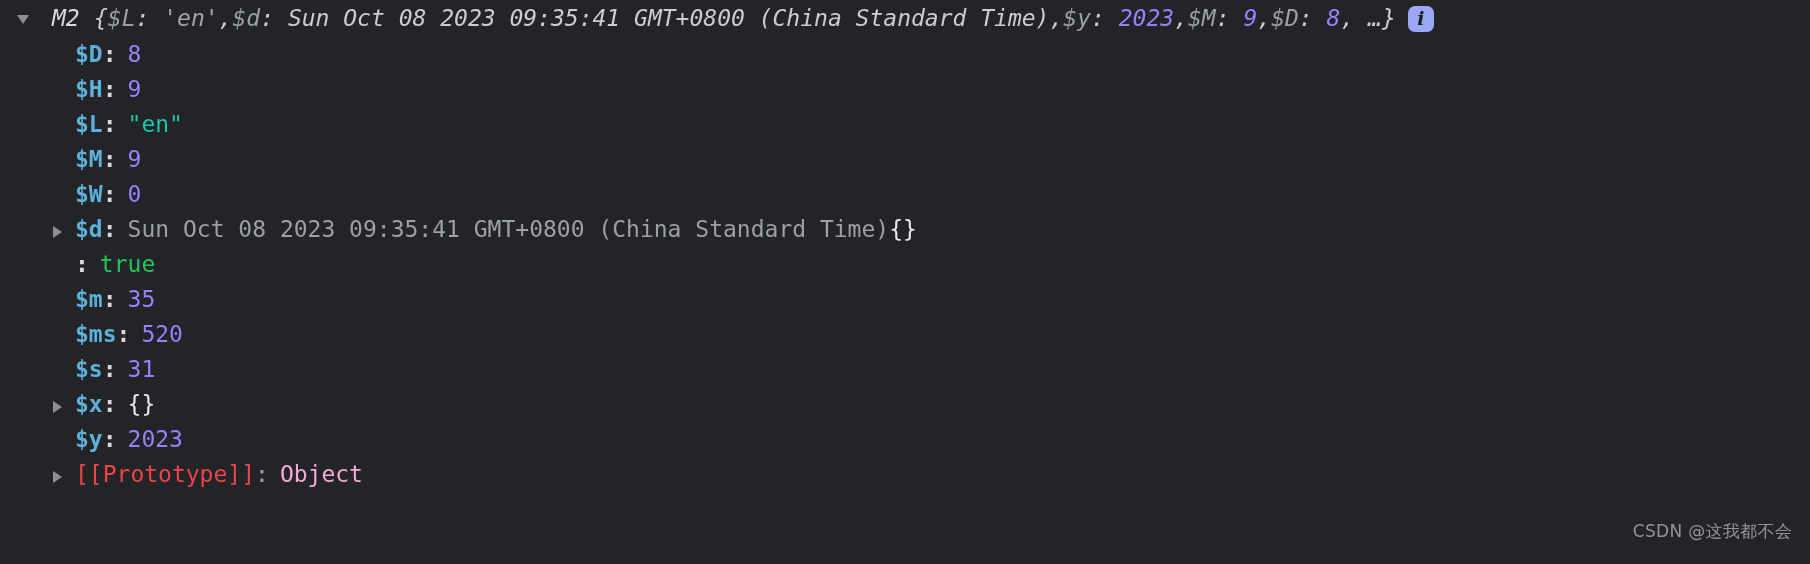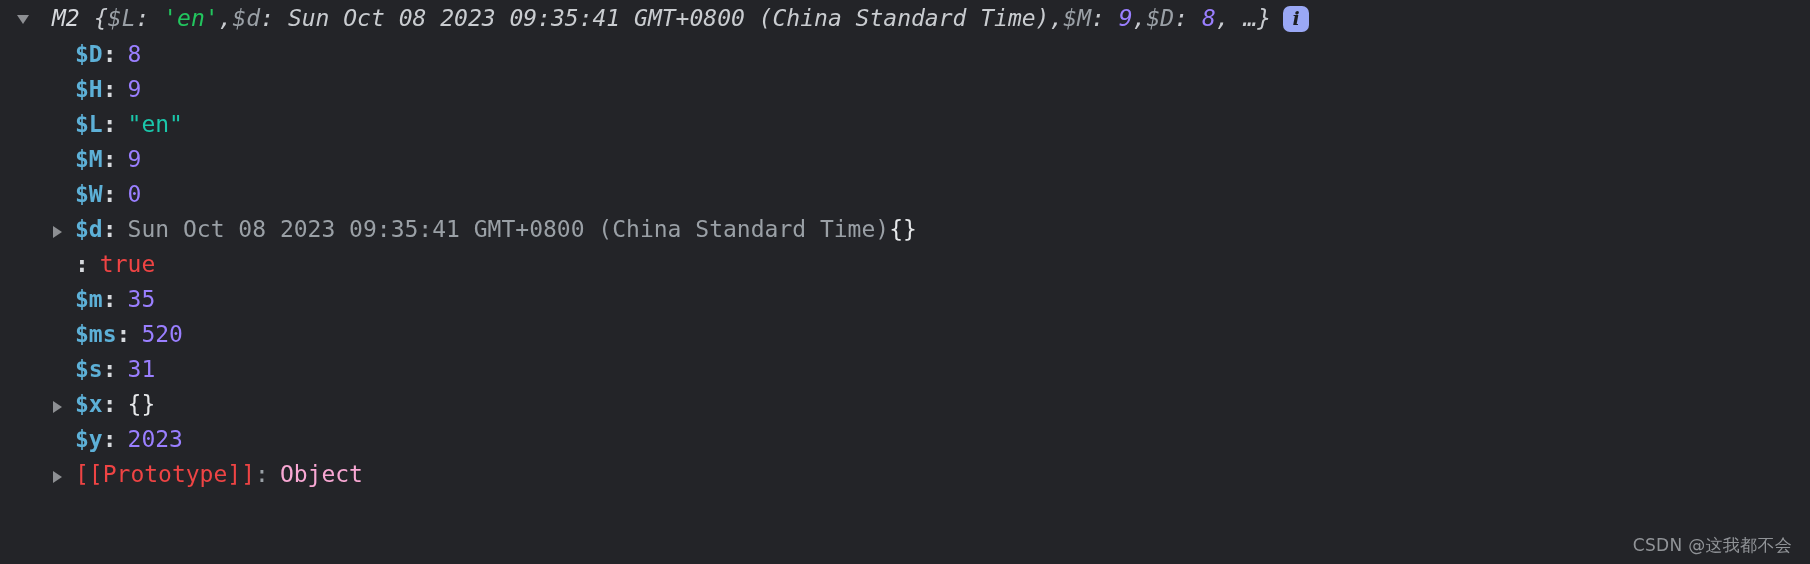--- a/index.html
+++ b/index.html
@@ -54,21 +54,21 @@
   .header-row .tri { left: 17px; top: 15px; }
   .header-line {
     font-style: italic;
     color: #c9ccd0;
     display: flex;
     align-items: center;
   }
   .hdr-ctor { color: #d6d9dd; font-style: italic; }
   .hdr-punct { color: #c9ccd0; }
   .hdr-key { color: #9aa0a6; font-style: italic; }
-  .hdr-str { color: #22c55e; font-style: italic; }
+  .hdr-str { color: #a3a3a3; font-style: italic; }
   .hdr-num { color: #9a7fff; font-style: italic; }
   .hdr-date { color: #c9ccd0; font-style: italic; }
 
   
   .info-badge {
     display: inline-flex;
     align-items: center;
     justify-content: center;
     width: 26px;
     height: 26px;
@@ -101,31 +101,31 @@
     font-weight: bold;
     margin-right: 11px;
   }
   .colon-plain {
     color: #9aa0a6;
     font-weight: normal;
     margin-right: 11px;
   }
   .v-num  { color: #9a7fff; }
   .v-str  { color: #1bc7ab; }
-  .v-bool { color: #ef4444; }
+  .v-bool { color: #22c55e; }
   .v-grey { color: #9aa0a6; }
   .v-obj  { color: #e6e8ea; }
   .v-proto{ color: #f9a8d4; }
   .sp { display: inline-block; width: 0.62em; }
 
   
   .watermark {
     position: absolute;
     right: 18px;
-    bottom: 8px;
+    bottom: 22px;
     color: #9a9da1;
     font-family: "DejaVu Sans", "Liberation Sans", sans-serif;
     font-size: 17px;
     line-height: 22px;
     letter-spacing: 0.3px;
     opacity: 0.92;
   }
 </style>
 </head>
 <body>
@@ -140,20 +140,23 @@
       <span class="hdr-punct">{</span>
 
       <span>
         <span class="hdr-key">$L</span><span class="hdr-punct">: </span><span class="hdr-str">'en'</span><span class="hdr-punct">, </span>
       </span>
 
       <span>
         <span class="hdr-key">$d</span><span class="hdr-punct">: </span><span class="hdr-date">Sun Oct 08 2023 09:35:41 GMT+0800 (China Standard Time)</span><span class="hdr-punct">, </span>
       </span>
 
+      <span>
+        <span class="hdr-key">$y</span><span class="hdr-punct">: </span><span class="hdr-num">2023</span><span class="hdr-punct">, </span>
+      </span>
 
       <span>
         <span class="hdr-key">$M</span><span class="hdr-punct">: </span><span class="hdr-num">9</span><span class="hdr-punct">, </span>
       </span>
 
       <span>
         <span class="hdr-key">$D</span><span class="hdr-punct">: </span><span class="hdr-num">8</span>
       </span>
 
       <span class="hdr-punct">, …}</span>

